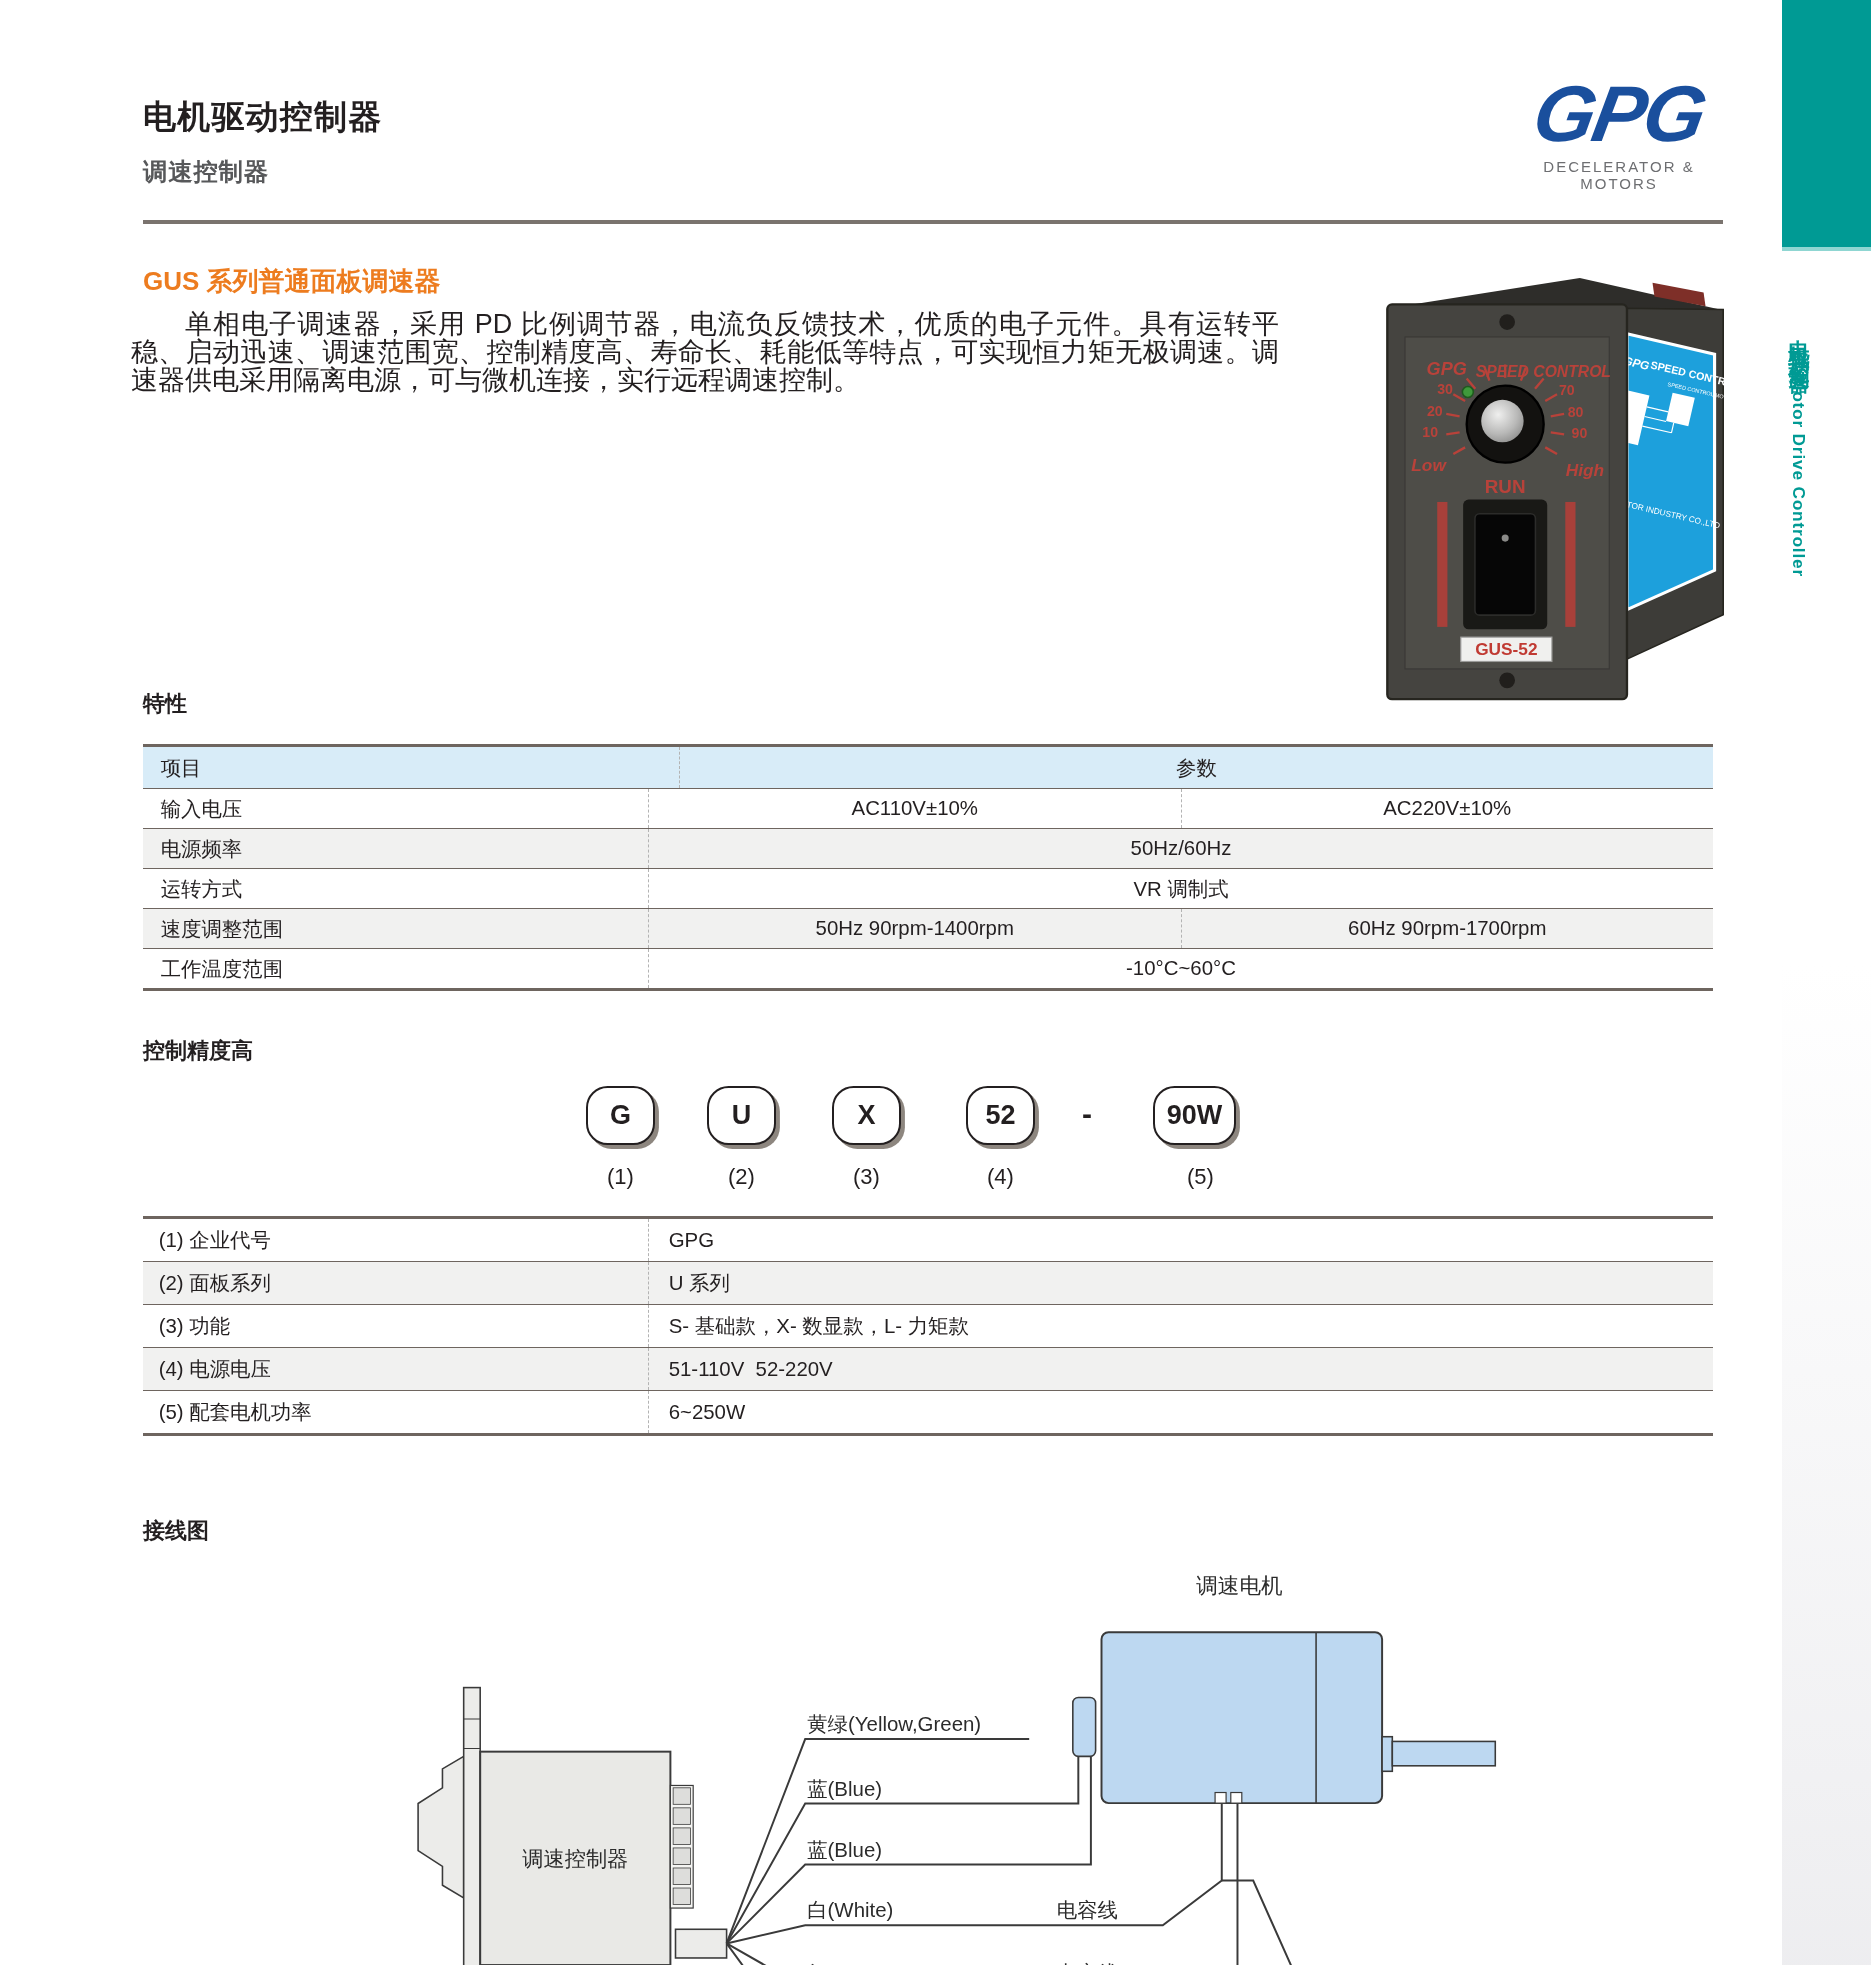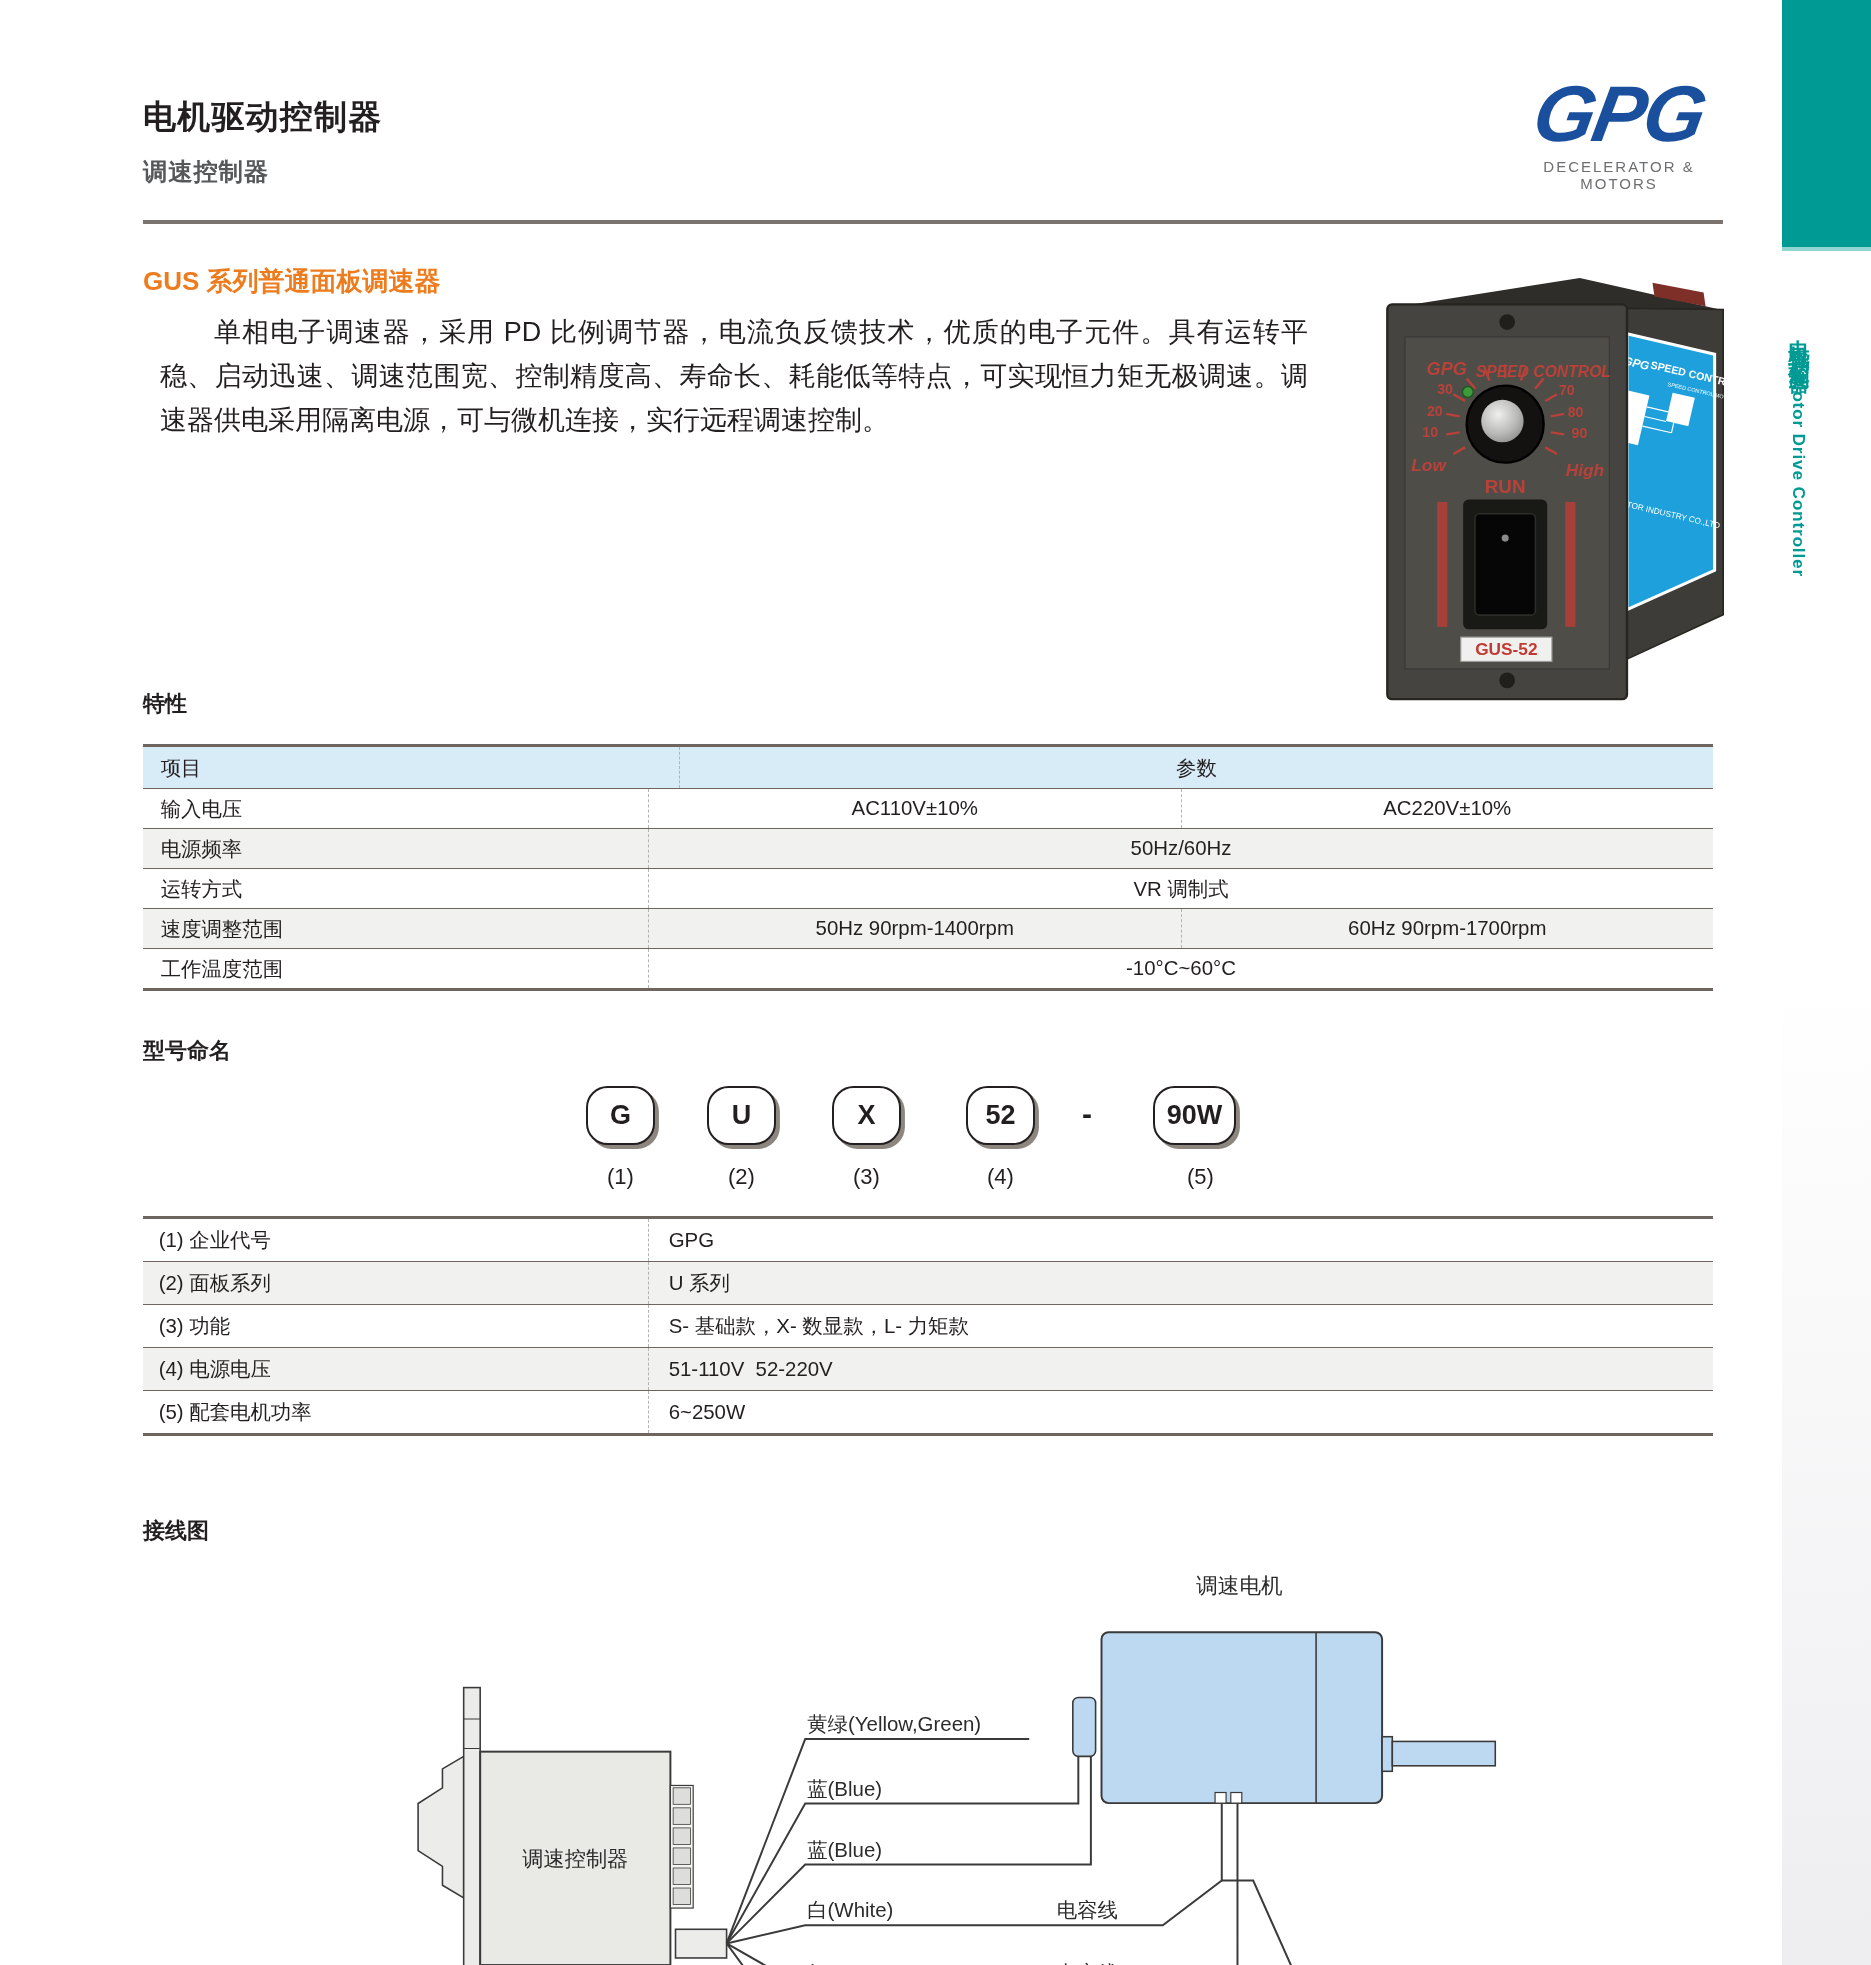--- a/index.html
+++ b/index.html
@@ -20,21 +20,21 @@
   .page-title{position:absolute;left:143px;top:95px;font-size:33px;font-weight:bold;letter-spacing:1.2px;}
   .page-subtitle{position:absolute;left:143px;top:156px;font-size:24.4px;font-weight:bold;color:#57585a;letter-spacing:0.8px;}
   .logo{position:absolute;left:1509px;top:71px;width:220px;text-align:center;}
   .logo-glyph{font-size:79px;line-height:86px;font-weight:bold;font-style:italic;
               color:#1a4f9d;transform:skewX(-10deg);letter-spacing:-2.4px;}
   .logo-caption{margin-top:0.8px;font-size:15px;font-weight:normal;color:#6d6e71;letter-spacing:2px;}
   .header-rule{position:absolute;left:143px;top:220px;width:1580px;height:3.9px;background:#7a736e;}
 
   
   .intro-heading{position:absolute;left:143px;top:264px;font-size:26px;font-weight:bold;color:#ed7c1f;}
-  .intro-body{position:absolute;left:160px;top:310px;width:1148px;font-size:27px;line-height:44px;
+  .intro-body{position:absolute;left:131px;top:310px;width:1148px;font-size:27px;line-height:28px;
               text-indent:2em;text-align:justify;}
 
   
   .sec-h{position:absolute;font-size:22px;font-weight:bold;}
 
   
   .t1{position:absolute;left:143px;top:744px;width:1570px;font-size:20.4px;
       border-top:3.9px solid #6e655f;border-bottom:3.9px solid #6e655f;}
   .t1 .trow{display:flex;height:39px;align-items:stretch;border-top:1.2px solid #6e655f;}
   .t1 .trow:first-child{border-top:none;height:41px;}
@@ -192,21 +192,21 @@
       </div>
     </div>
     <div class="trow">
       <div class="c-label">工作温度范围</div>
       <div class="c-vals">
           <div class="v-full">-10°C~60°C</div>
         </div>
     </div>
   </div>
 
-  <div class="sec-h" style="left:143px;top:1036px;">型号命名</div>
+  <div class="sec-h" style="left:143px;top:1036px;">控制精度高</div>
 
   <div class="mbox" style="left:586px;top:1086px;">G</div>
   <div class="mbox" style="left:707px;top:1086px;">U</div>
   <div class="mbox" style="left:832px;top:1086px;">X</div>
   <div class="mbox" style="left:966px;top:1086px;">52</div>
   <div class="mdash" style="left:1082px;top:1097px;">-</div>
   <div class="mbox wide" style="left:1153px;top:1086px;">90W</div>
 
   <div class="midx" style="left:586px;top:1164px;">(1)</div>
   <div class="midx" style="left:707px;top:1164px;">(2)</div>

